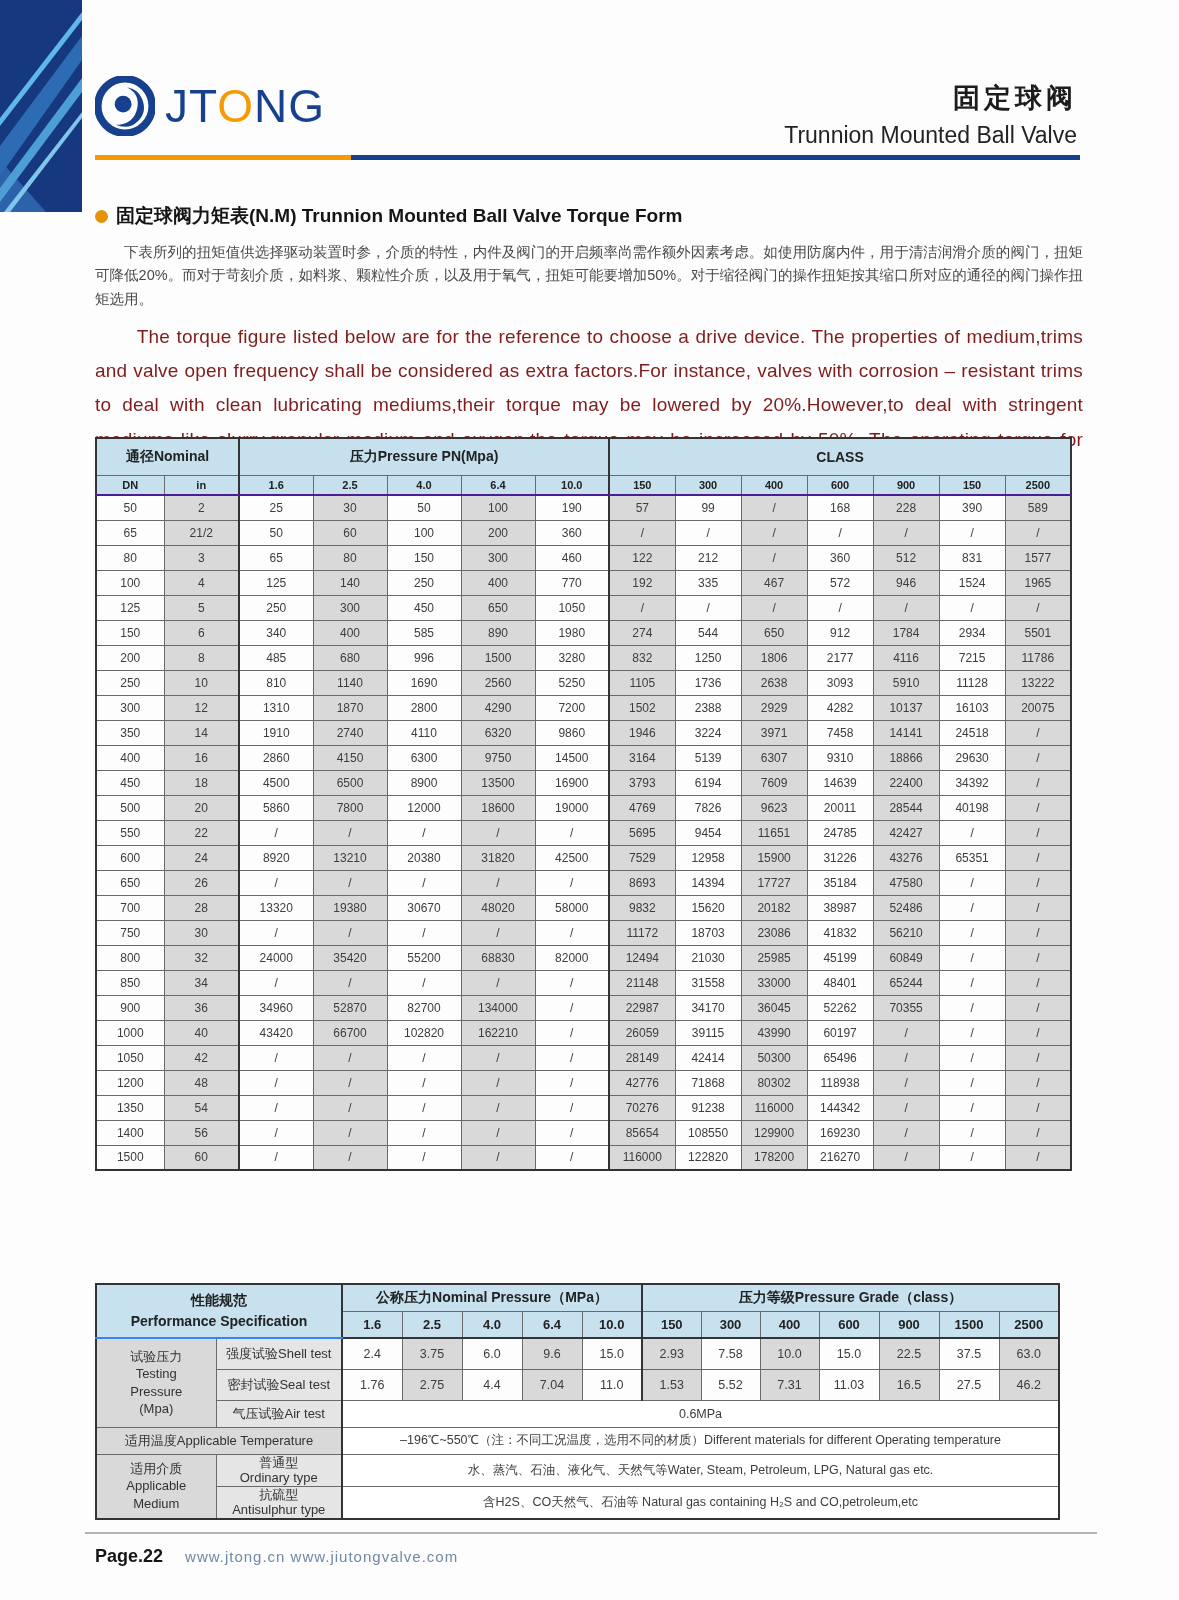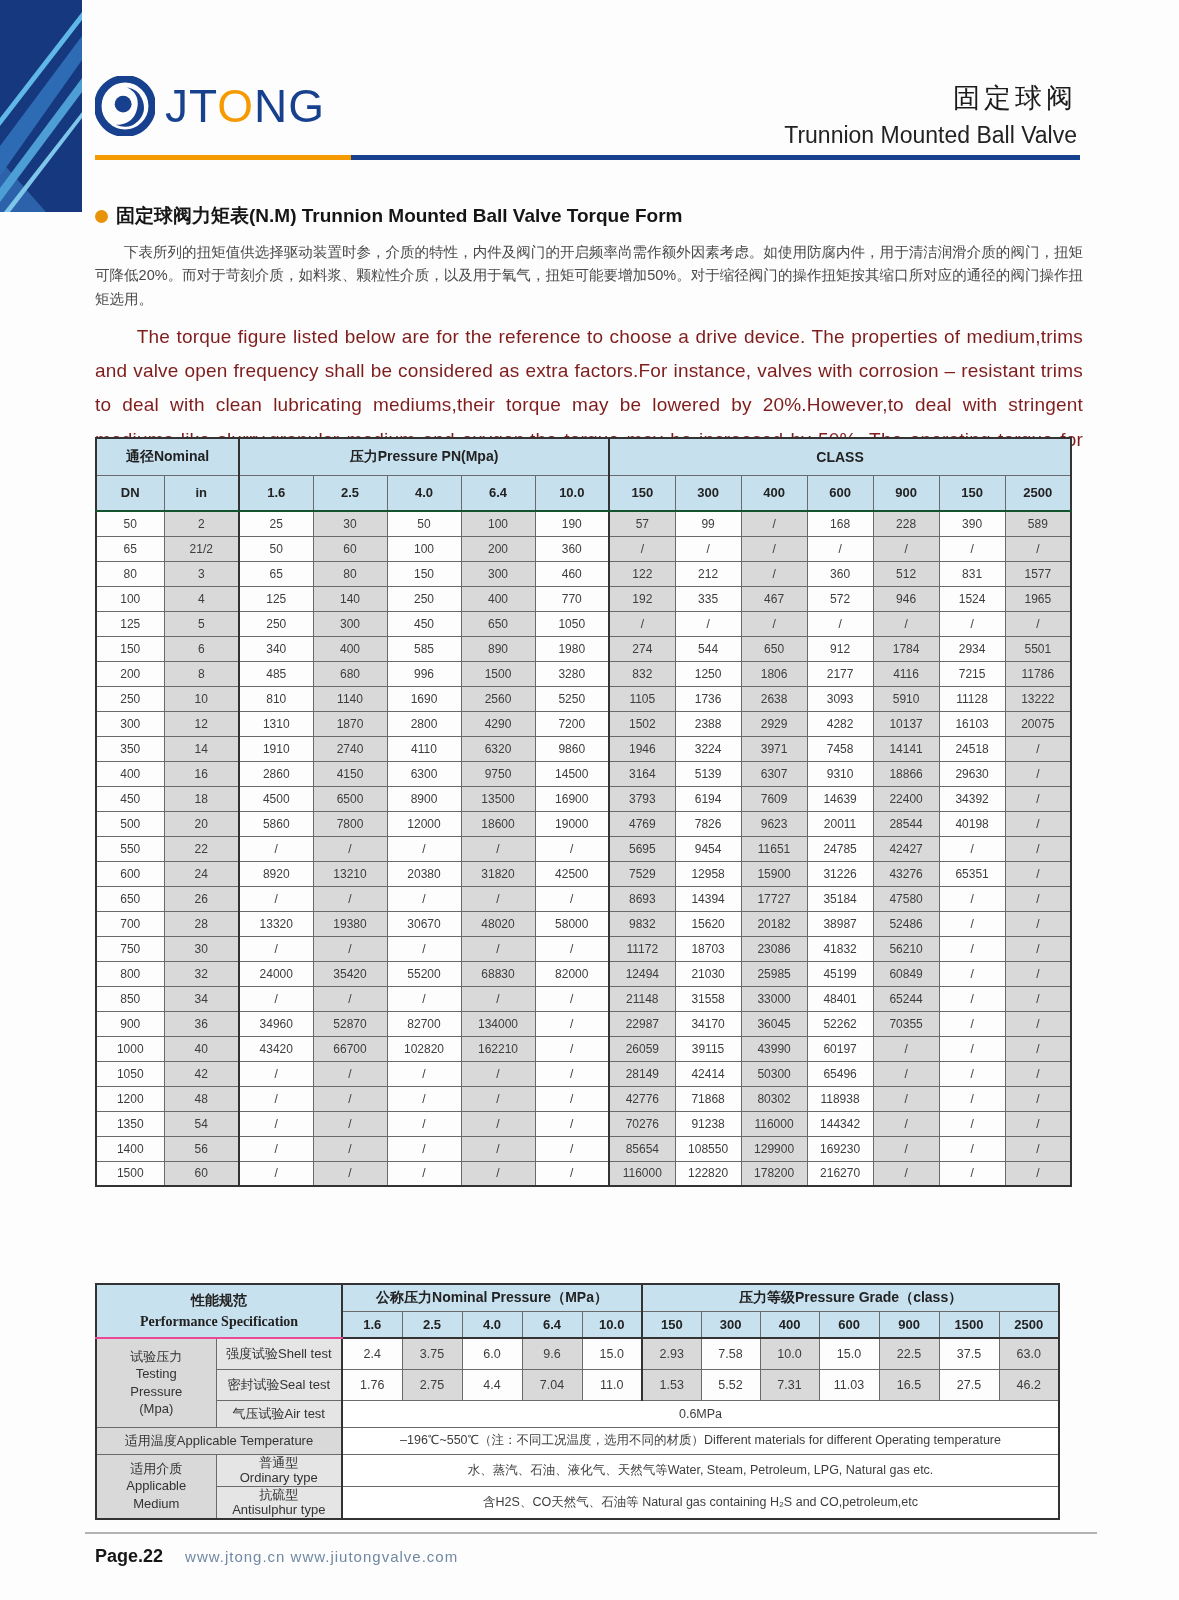--- a/index.html
+++ b/index.html
@@ -6,21 +6,21 @@
   html,body { background:#fff; }
   body { font-family:"Liberation Sans", sans-serif; }
   .page { position:relative; width:1179px; height:1600px; background:#fdfdfd; overflow:hidden; }
 
   
   .decor { position:absolute; left:0; top:0; }
   .logo { position:absolute; left:95px; top:76px; display:flex; align-items:center; gap:10px; }
   .logo-text { font-size:46px; font-weight:normal; letter-spacing:1px; color:#17418e; font-family:"Liberation Sans",sans-serif; }
   .logo-text .o { color:#f59a00; }
   .hdr-right { position:absolute; right:102px; top:80px; text-align:right; color:#1c1c1c; }
-  .hdr-cn { font-size:27px; font-weight:normal; letter-spacing:4px; }
+  .hdr-cn { font-size:27px; font-weight:bold; letter-spacing:4px; }
   .hdr-en { font-size:23px; margin-top:6px; color:#222; }
   .divider { position:absolute; top:155px; left:95px; width:985px; height:5px; }
   .divider .org { position:absolute; left:0; top:0; width:256px; height:5px; background:#f59a00; }
   .divider .blu { position:absolute; left:256px; top:0; width:729px; height:5px; background:#17418e; }
 
   
   .sec-title { position:absolute; left:95px; display:flex; align-items:center; gap:8px; }
   .dot { width:13px; height:13px; border-radius:50%; background:#e8920a; flex:0 0 auto; }
   .sec-title span { font-size:19px; font-weight:bold; color:#151515; }
   #sec1 { top:203px; }
@@ -34,27 +34,27 @@
   
   table { border-collapse:collapse; table-layout:fixed; }
   td,th { border:1px solid #6a6a6a; text-align:center; vertical-align:middle; }
   .g { background:#d9d9d9; }
   .bR { border-right:2px solid #333 !important; }
 
   
   .tq { position:absolute; left:95px; top:437px; width:963px; border:2px solid #333;padding-left:18px; }
   .tq thead td, .tq thead th { background:#c6e0ee; font-weight:bold; color:#222; }
   .tq thead tr.grp th { height:37px; font-size:14px; border-bottom:1px solid #6a6a6a; }
-  .tq thead tr.sub td { height:36px; font-size:13px; border-bottom:2px solid #14532d; }
+  .tq thead tr.sub td { height:20px; font-size:11px; border-bottom:2px solid #4c1d95; }
   .tq tbody td { height:25px; font-size:12px; color:#3d3d3d; }
 
   
   .pf { position:absolute; left:95px; top:1283px; width:963px; border:2px solid #333; }
   .pf .t-hdr td, .pf .t-hdr th { background:#c8e1ef; font-weight:bold; color:#222; }
-  .pf th.corner { height:54px; font-size:13.5px; white-space:pre-line; line-height:1.5; border-bottom:2px solid #ec4899;font-family:Liberation Serif, serif; }
+  .pf th.corner { height:54px; font-size:13.5px; white-space:pre-line; line-height:1.5; border-bottom:2px solid #3b82f6; }
   .pf tr.grp th { height:27px; font-size:14px; }
   .pf tr.sub td { height:27px; font-size:13px; border-bottom:2px solid #333; }
   .pf tbody td { font-size:12.5px; color:#3d3d3d; }
   .pf .lbl { background:#d9d9d9; white-space:pre-line; font-size:13px; line-height:1.35; color:#333; }
   .pf .lbl2 { background:#e5e5e5; white-space:pre-line; font-size:13px; line-height:1.2; color:#333; }
   .pf .r31 td { height:31px; }
   .pf .r27 td { height:27px; }
   .pf .wide { background:#fff; }
 
   

